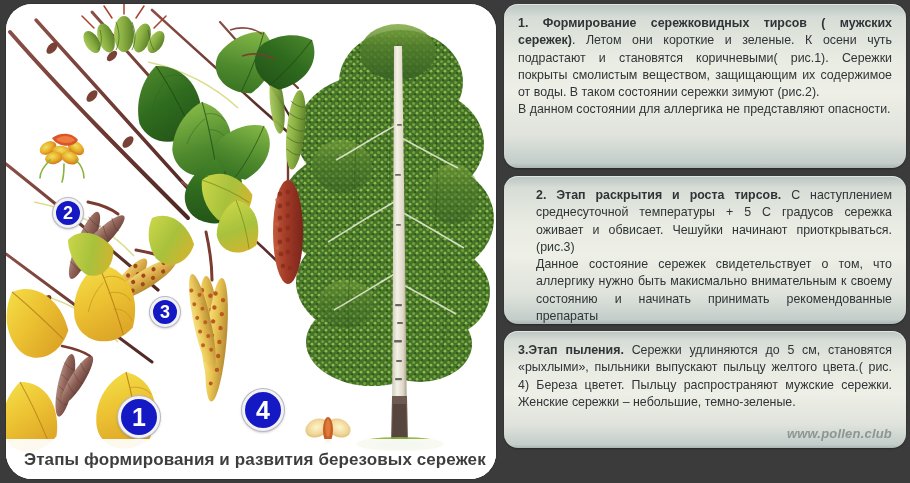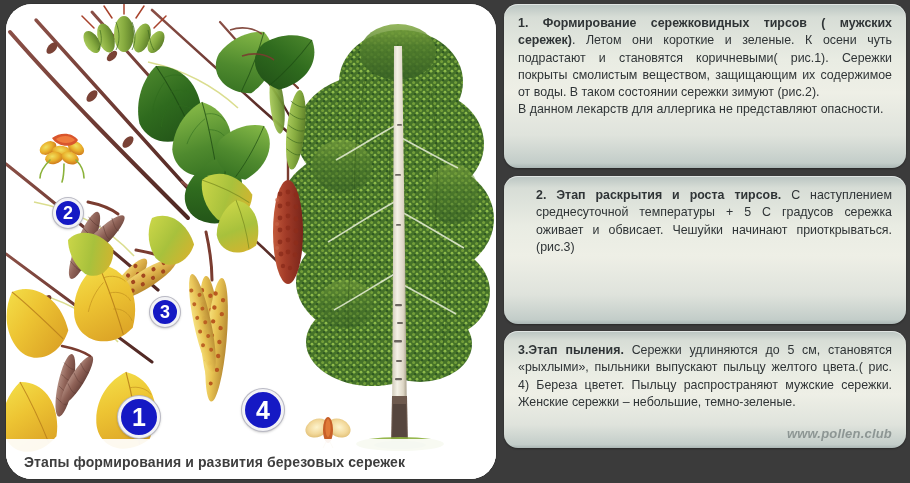--- a/index.html
+++ b/index.html
@@ -75,21 +75,21 @@
     bottom: 0;
     width: 490px;
     height: 40px;
     background: rgba(255,255,255,0.93);
     z-index: 7;
   }
   .caption-text {
     position: absolute;
     left: 18px;
     bottom: 9px;
-    font-size: 14px;
+    font-size: 17px;
     font-weight: bold;
     color: #3e3e3e;
     letter-spacing: 0.1px;
     white-space: nowrap;
     z-index: 8;
   }
 
   
   .panels {
     position: absolute;
@@ -662,25 +662,26 @@
     </div>
 
     <div class="caption-bar"></div>
     <div class="caption-text">Этапы формирования и развития березовых сережек</div>
   </div>
 
   <div class="panels">
 
     <div class="panel panel-1">
       <p class="ptext"><span class="b">1. </span><span class="b">Формирование сережковидных тирсов ( мужских сережек)</span><span>. Летом они короткие и зеленые. К осени чуть подрастают и становятся коричневыми( рис.1). Сережки покрыты смолистым веществом, защищающим их содержимое от воды. В таком состоянии сережки  зимуют (рис.2).</span></p>
-      <p class="ptext noj"> В данном лекарств для аллергика не представляют опасности.</p>
+      <p class="ptext noj"> В данном состоянии для аллергика не представляют опасности.</p>
     </div>
 
     <div class="panel panel-2">
       <p class="ptext"><span class="b">2. </span><span class="b">Этап раскрытия и роста тирсов.</span><span> С наступлением среднесуточной температуры + 5 С градусов сережка оживает и обвисает. Чешуйки начинают приоткрываться. (рис.3)</span></p>
+      <p class="ptext"> Данное состояние сережек свидетельствует о том, что аллергику нужно быть макисмально внимательным к своему состоянию и начинать принимать рекомендованные препараты</p>
     </div>
 
     <div class="panel panel-3">
       <p class="ptext"><span class="b">3.</span><span class="b">Этап пыления.</span><span> Сережки удлиняются до 5 см, становятся «рыхлыми», пыльники выпускают пыльцу желтого цвета.( рис. 4) Береза цветет. Пыльцу распространяют мужские сережки. Женские сережки – небольшие, темно-зеленые.</span></p>
       <div class="watermark">www.pollen.club</div>
     </div>
 
   </div>
 </div>
 

